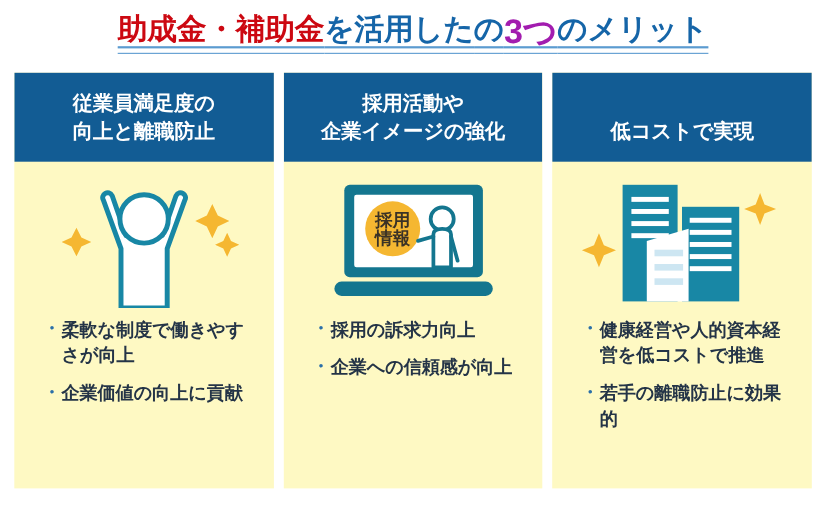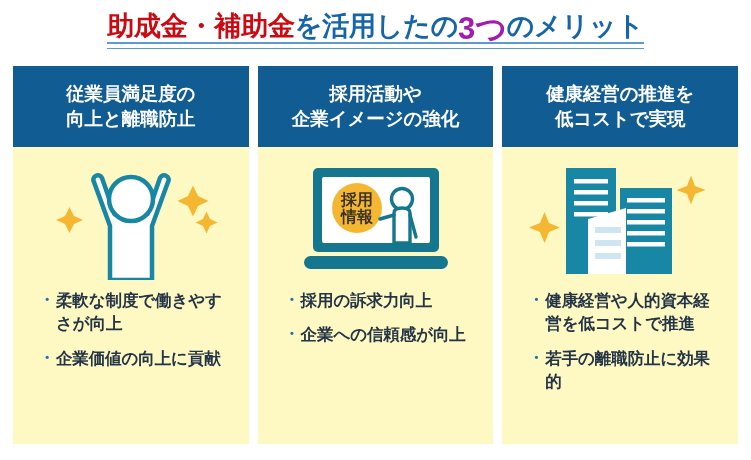--- a/index.html
+++ b/index.html
@@ -223,21 +223,21 @@
           <span class="bullet-dot">・</span>
           <span class="bullet-text">企業への信頼感が向上</span>
         </div>
       </div>
     </div>
   </div>
 
   <div class="card">
     <div class="card-header">
       <span>
-        <span>健康経営の推進を</span><br>
+        <br>
         <span>低コストで実現</span>
       </span>
     </div>
     <div class="card-body">
       <div class="icon-area">
         <svg width="196" height="122" viewBox="0 0 196 122">
 
           <path d="M18 66 L22.5 55 L27 66 L38 70.5 L27 75 L22.5 86 L18 75 L7 70.5 Z" fill="#F5B731"></path>
 
           <path d="M165 29 L169 18.5 L173 29 L183.5 33 L173 37 L169 47.5 L165 37 L154.5 33 Z" fill="#F5B731"></path>

